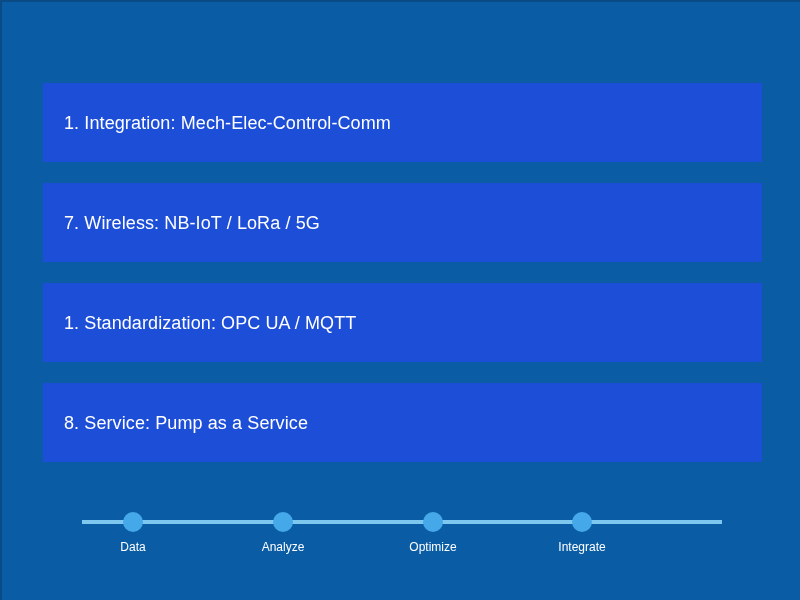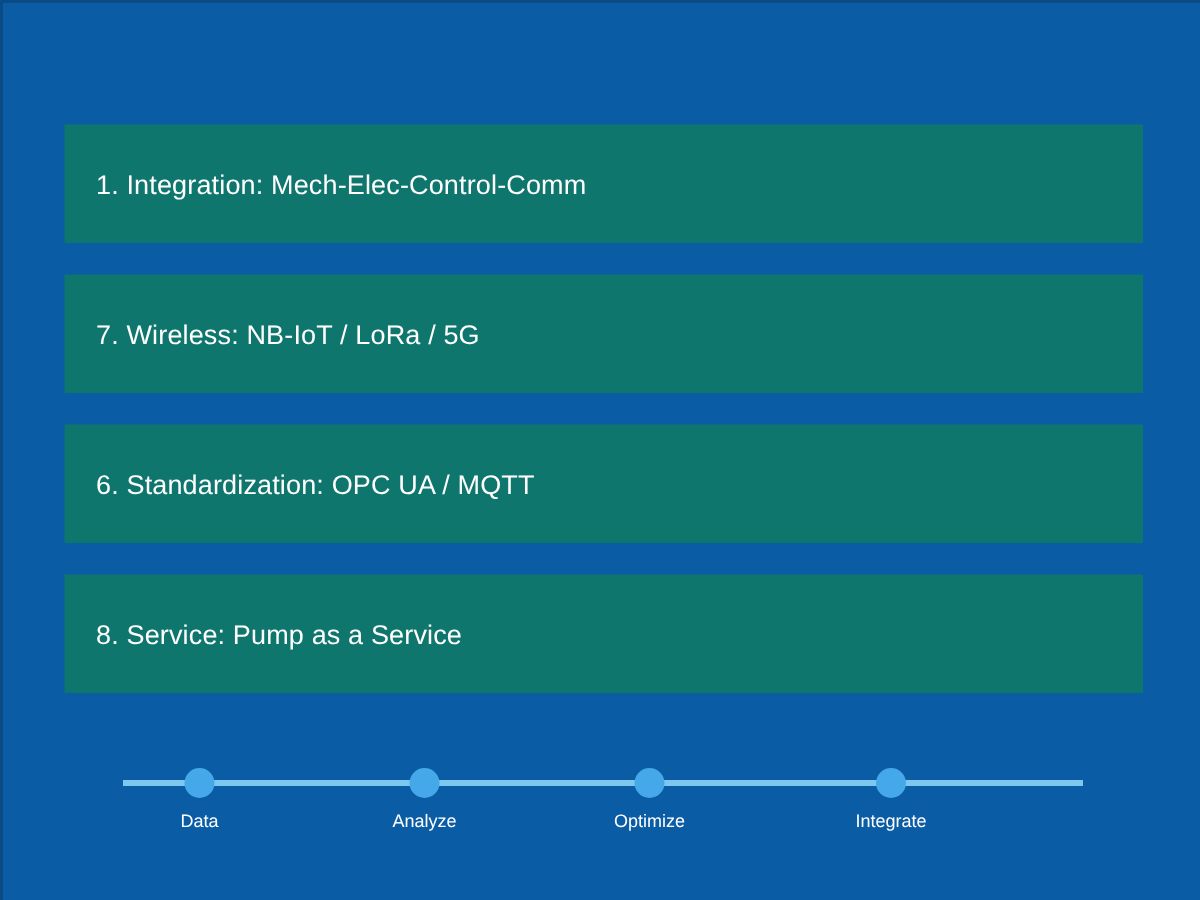--- a/index.html
+++ b/index.html
@@ -29,21 +29,21 @@
     position: absolute;
     left: 41px;
     top: 81px;
     width: 719px;
   }
 
   .card {
     position: relative;
     width: 719px;
     height: 79px;
-    background: #0f766e;
+    background: #1d4ed8;
     margin-bottom: 21px;
     display: flex;
     align-items: center;
     box-sizing: border-box;
     padding-left: 21px;
   }
 
   .card-label {
     color: #ffffff;
     font-size: 18px;
@@ -103,21 +103,21 @@
 
     <div class="card">
       <span class="card-label">1. Integration: Mech-Elec-Control-Comm</span>
     </div>
 
     <div class="card">
       <span class="card-label">7. Wireless: NB-IoT / LoRa / 5G</span>
     </div>
 
     <div class="card">
-      <span class="card-label">6. Standardization: OPC UA / MQTT</span>
+      <span class="card-label">1. Standardization: OPC UA / MQTT</span>
     </div>
 
     <div class="card">
       <span class="card-label">8. Service: Pump as a Service</span>
     </div>
 
   </div>
 
   <div id="timeline">
 
@@ -131,20 +131,20 @@
     <div class="timeline-step" style="left:281px">
       <div class="timeline-dot"></div>
       <div class="timeline-step-label">Analyze</div>
     </div>
 
     <div class="timeline-step" style="left:431px">
       <div class="timeline-dot"></div>
       <div class="timeline-step-label">Optimize</div>
     </div>
 
-    <div class="timeline-step" style="left:592px">
+    <div class="timeline-step" style="left:580px">
       <div class="timeline-dot"></div>
       <div class="timeline-step-label">Integrate</div>
     </div>
 
   </div>
 
 </div>
 
 </body></html>

